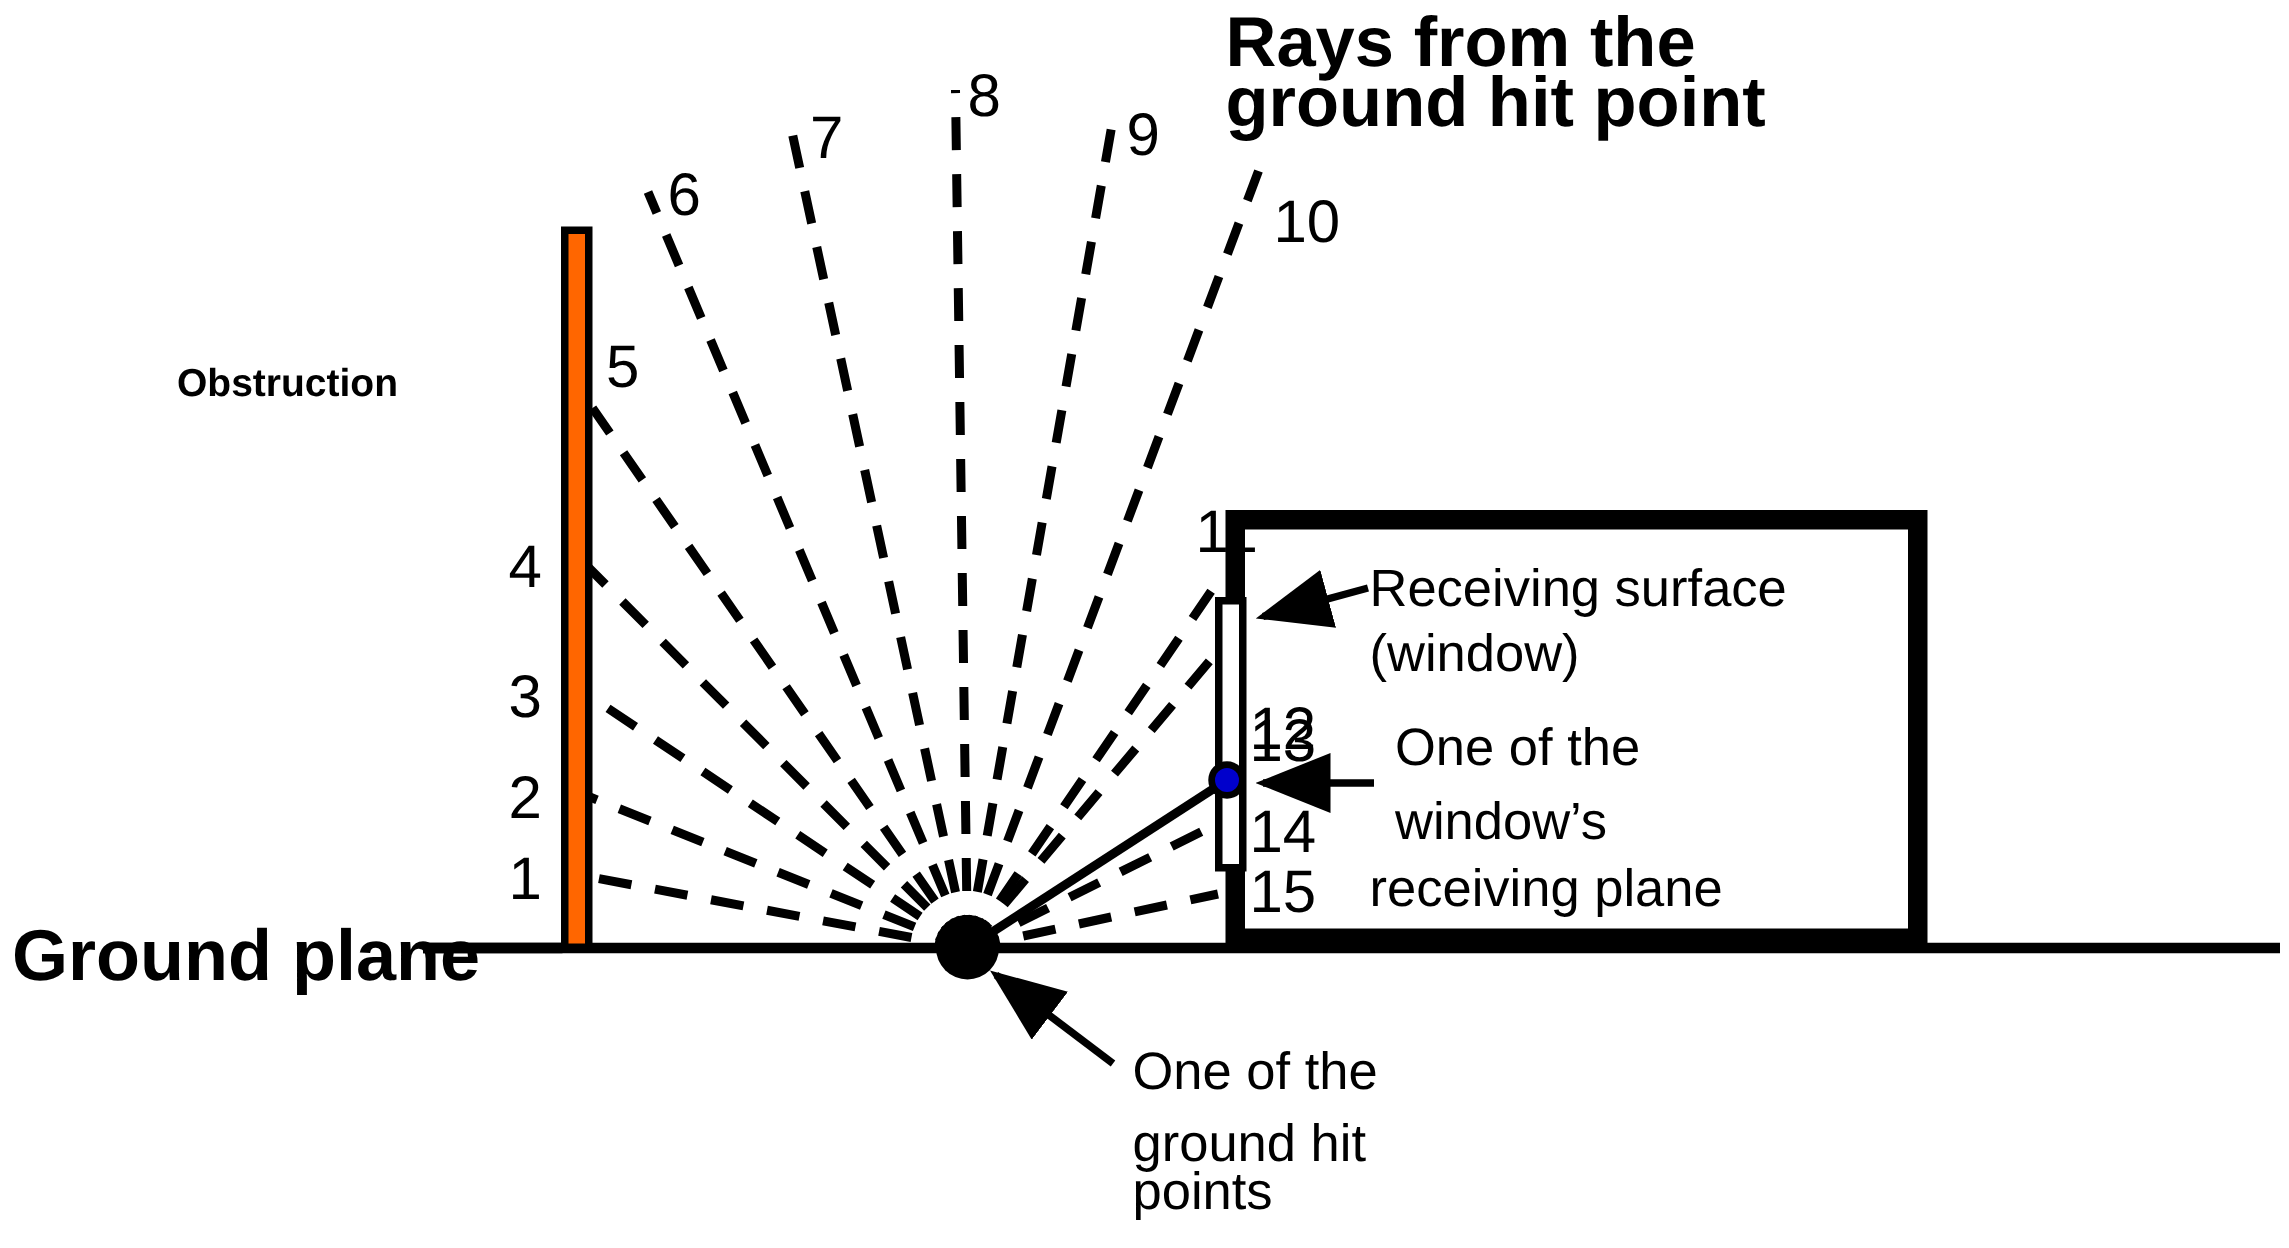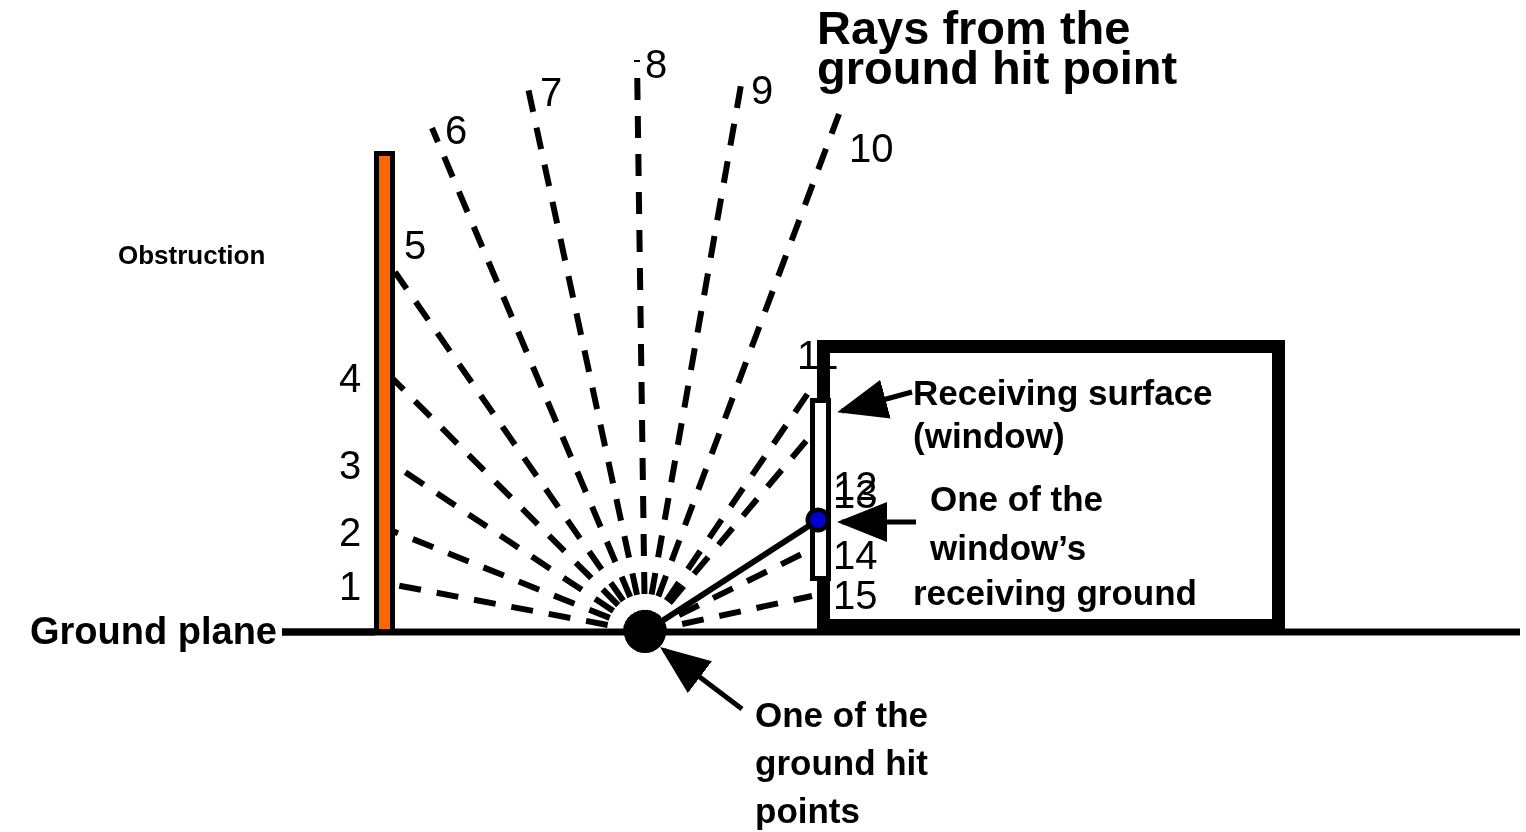--- a/index.html
+++ b/index.html
@@ -3,21 +3,21 @@
 <meta charset="utf-8">
 <style>
   html,body{margin:0;padding:0;background:#ffffff;}
   #stage{position:relative;width:1526px;height:832px;background:#ffffff;
          font-family:"Liberation Sans", sans-serif;overflow:hidden;}
   svg{position:absolute;left:0;top:0;width:1526px;height:832px;}
   .lbl{position:absolute;white-space:pre;color:#000;}
   .bold{font-weight:bold;}
   .ray-num{font-size:40px;font-weight:normal;line-height:1;}
   .heading{font-size:47px;font-weight:bold;line-height:1.18;}
-  .callout{font-size:35px;font-weight:bold;line-height:1.18;}
+  .callout{font-size:35px;font-weight:normal;line-height:1.18;}
 </style>
 </head>
 <body>
 
 <div id="stage">
 
   <svg viewBox="0 0 1526 832">
     <defs>
       <marker id="arrowhead" markerWidth="10" markerHeight="8" refX="9" refY="4" orient="auto" markerUnits="strokeWidth">
         <polygon points="0,0 10,4 0,8" fill="#000"></polygon>
@@ -59,35 +59,35 @@
 
     <line x1="912" y1="392" x2="842" y2="411" stroke="#000" stroke-width="5" marker-end="url(#arrowhead)"></line>
 
     <line x1="916" y1="522" x2="842" y2="522" stroke="#000" stroke-width="5" marker-end="url(#arrowhead)"></line>
 
     <line x1="742" y1="709" x2="664" y2="650" stroke="#000" stroke-width="5" marker-end="url(#arrowhead)"></line>
   </svg>
 
   <div class="lbl bold" style="left:118px;top:240px;font-size:26px;">Obstruction</div>
 
-  <div class="lbl bold" style="left:8px;top:610px;font-size:38px;margin-left:22px;">Ground plane</div>
+  <div class="lbl bold" style="left:8px;top:610px;font-size:48px;">Ground plane</div>
 
   <div class="lbl heading" style="left:817px;top:0px;">Rays from the</div>
   <div class="lbl heading" style="left:817px;top:40px;">ground hit point</div>
 
   <div class="lbl callout" style="left:913px;top:372px;">Receiving surface</div>
   <div class="lbl callout" style="left:913px;top:415px;">(window)</div>
 
   <div class="lbl callout" style="left:930px;top:478px;">One of the</div>
   <div class="lbl callout" style="left:930px;top:527px;">window’s</div>
-  <div class="lbl callout" style="left:913px;top:572px;">receiving ground</div>
+  <div class="lbl callout" style="left:913px;top:572px;">receiving plane</div>
 
   <div class="lbl callout" style="left:755px;top:694px;">One of the</div>
   <div class="lbl callout" style="left:755px;top:742px;">ground hit</div>
-  <div class="lbl callout" style="left:755px;top:790px;">points</div>
+  <div class="lbl callout" style="left:755px;top:774px;">points</div>
 
   <div id="ray-labels">
       <div class="lbl ray-num" style="left: 339px; top: 566px;">1</div>
       <div class="lbl ray-num" style="left: 339px; top: 512px;">2</div>
       <div class="lbl ray-num" style="left: 339px; top: 445px;">3</div>
       <div class="lbl ray-num" style="left: 339px; top: 358px;">4</div>
       <div class="lbl ray-num" style="left: 404px; top: 225px;">5</div>
       <div class="lbl ray-num" style="left: 445px; top: 110px;">6</div>
       <div class="lbl ray-num" style="left: 540px; top: 72px;">7</div>
       <div class="lbl ray-num" style="left: 645px; top: 44px;">8</div>

